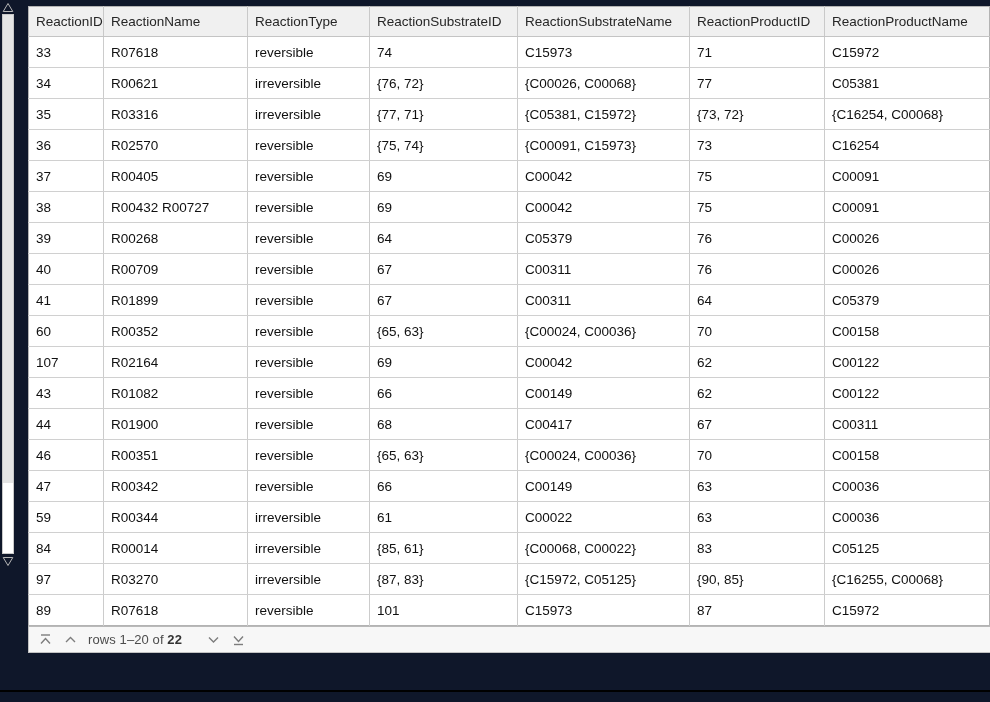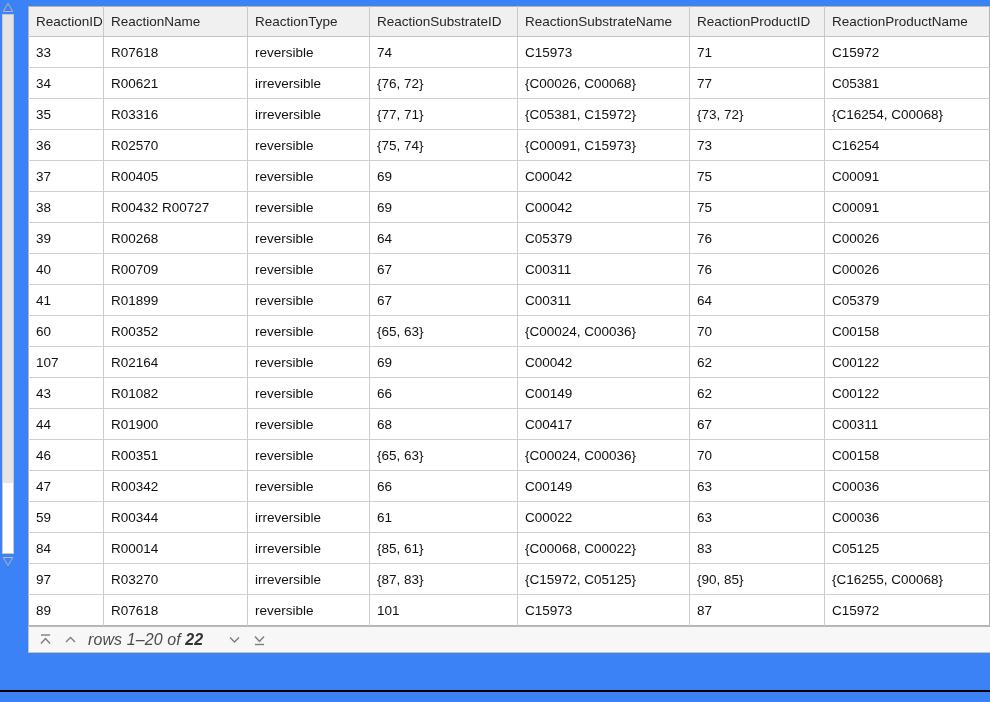--- a/index.html
+++ b/index.html
@@ -6,21 +6,21 @@
   body {
     width: 990px; height: 702px;
     background: #ffffff;
     font-family: "Liberation Sans", "DejaVu Sans", sans-serif;
     -webkit-font-smoothing: antialiased;
   }
   .stage {
     position: relative;
     width: 990px; height: 702px;
     overflow: hidden;
-    background: #3b82f6;
+    background: #0f172a;
   }
 
   
   .vscroll { position: absolute; left: 2px; top: 1px; width: 12px; }
   .vscroll .arrow { position: absolute; left: 0; width: 12px; height: 11px; }
   .vscroll .arrow.up   { top: 1px; }
   .vscroll .arrow.down { top: 555px; }
   .vscroll .track {
     position: absolute; left: 0; top: 13px;
     width: 10px; height: 538px;
@@ -90,25 +90,24 @@
     padding-left: 9px;
     box-sizing: content-box;
   }
   .pg-btn {
     display: inline-flex; align-items: center; justify-content: center;
     width: 14px; height: 16px;
     margin-right: 11px;
     cursor: default;
   }
   .rows-label {
-    font-size: 16px;
+    font-size: 13px;
     color: #4c4c4c;
     margin-right: 24px;
     letter-spacing: 0.1px;
-    font-style: italic;
   }
   .rows-label b { color: #333; }
 
   
   .window-divider {
     position: absolute; left: 0; top: 690px;
     width: 990px; height: 2px;
     background: #000000;
   }
 </style>

